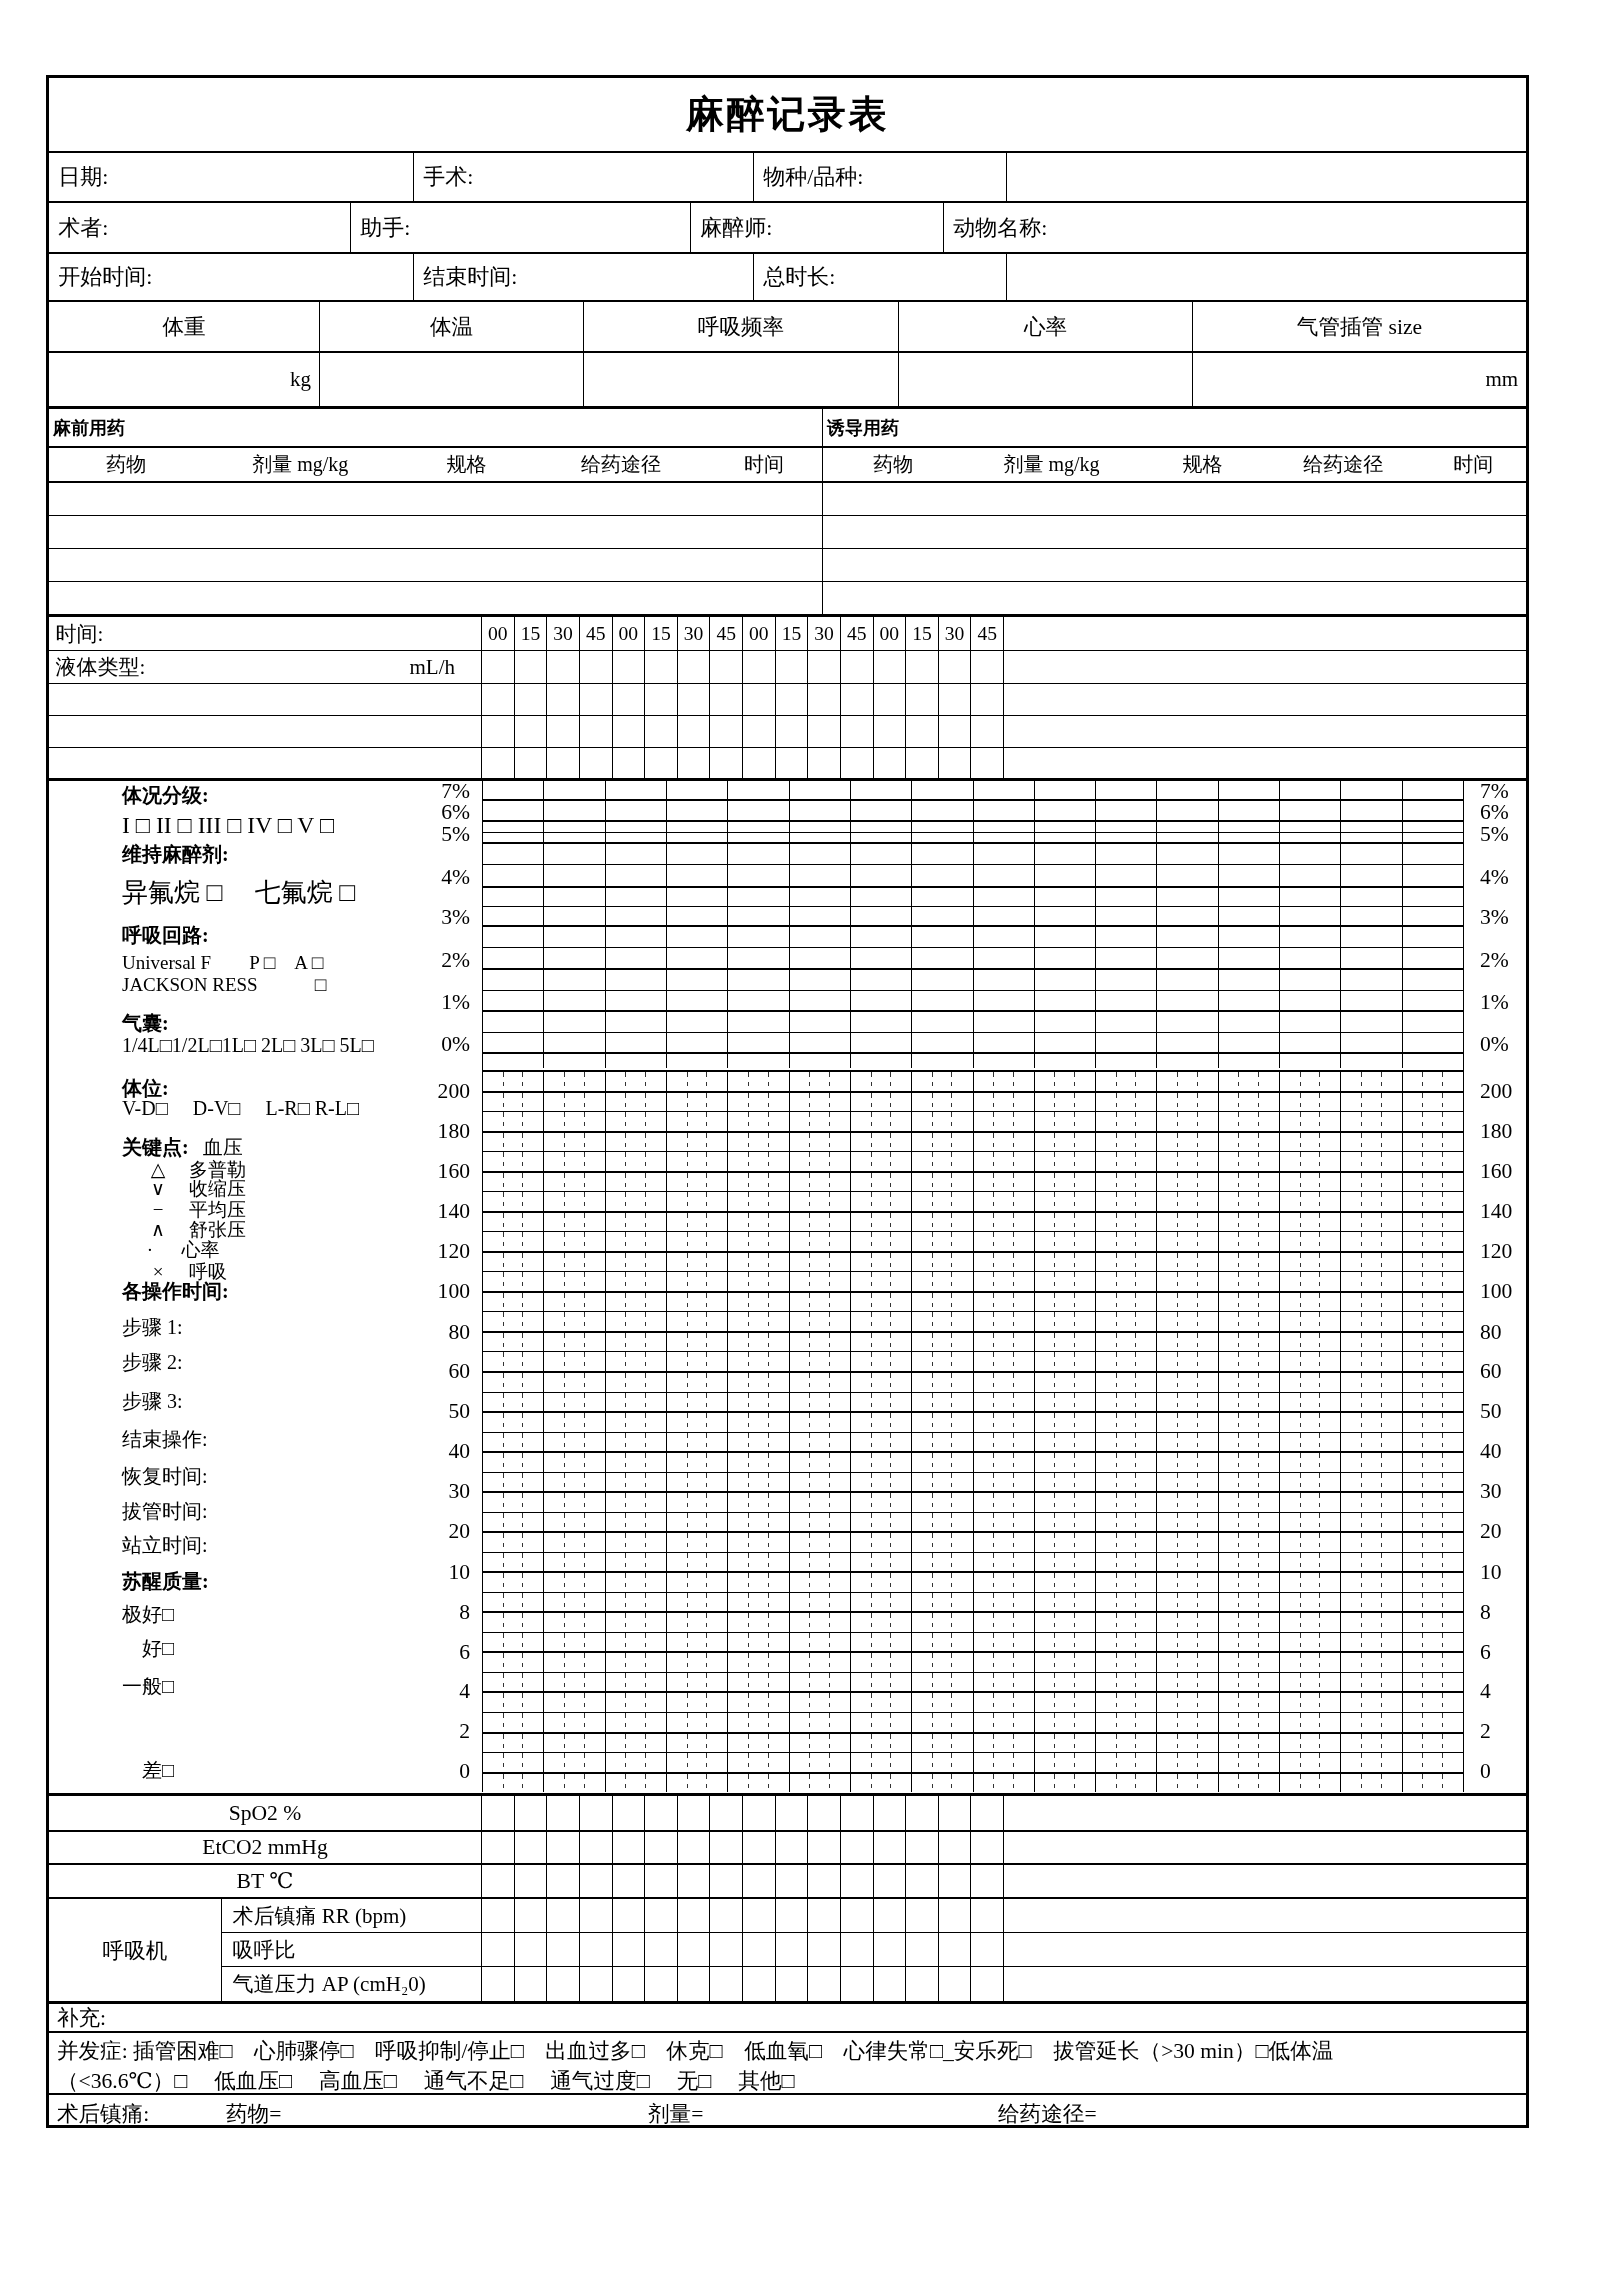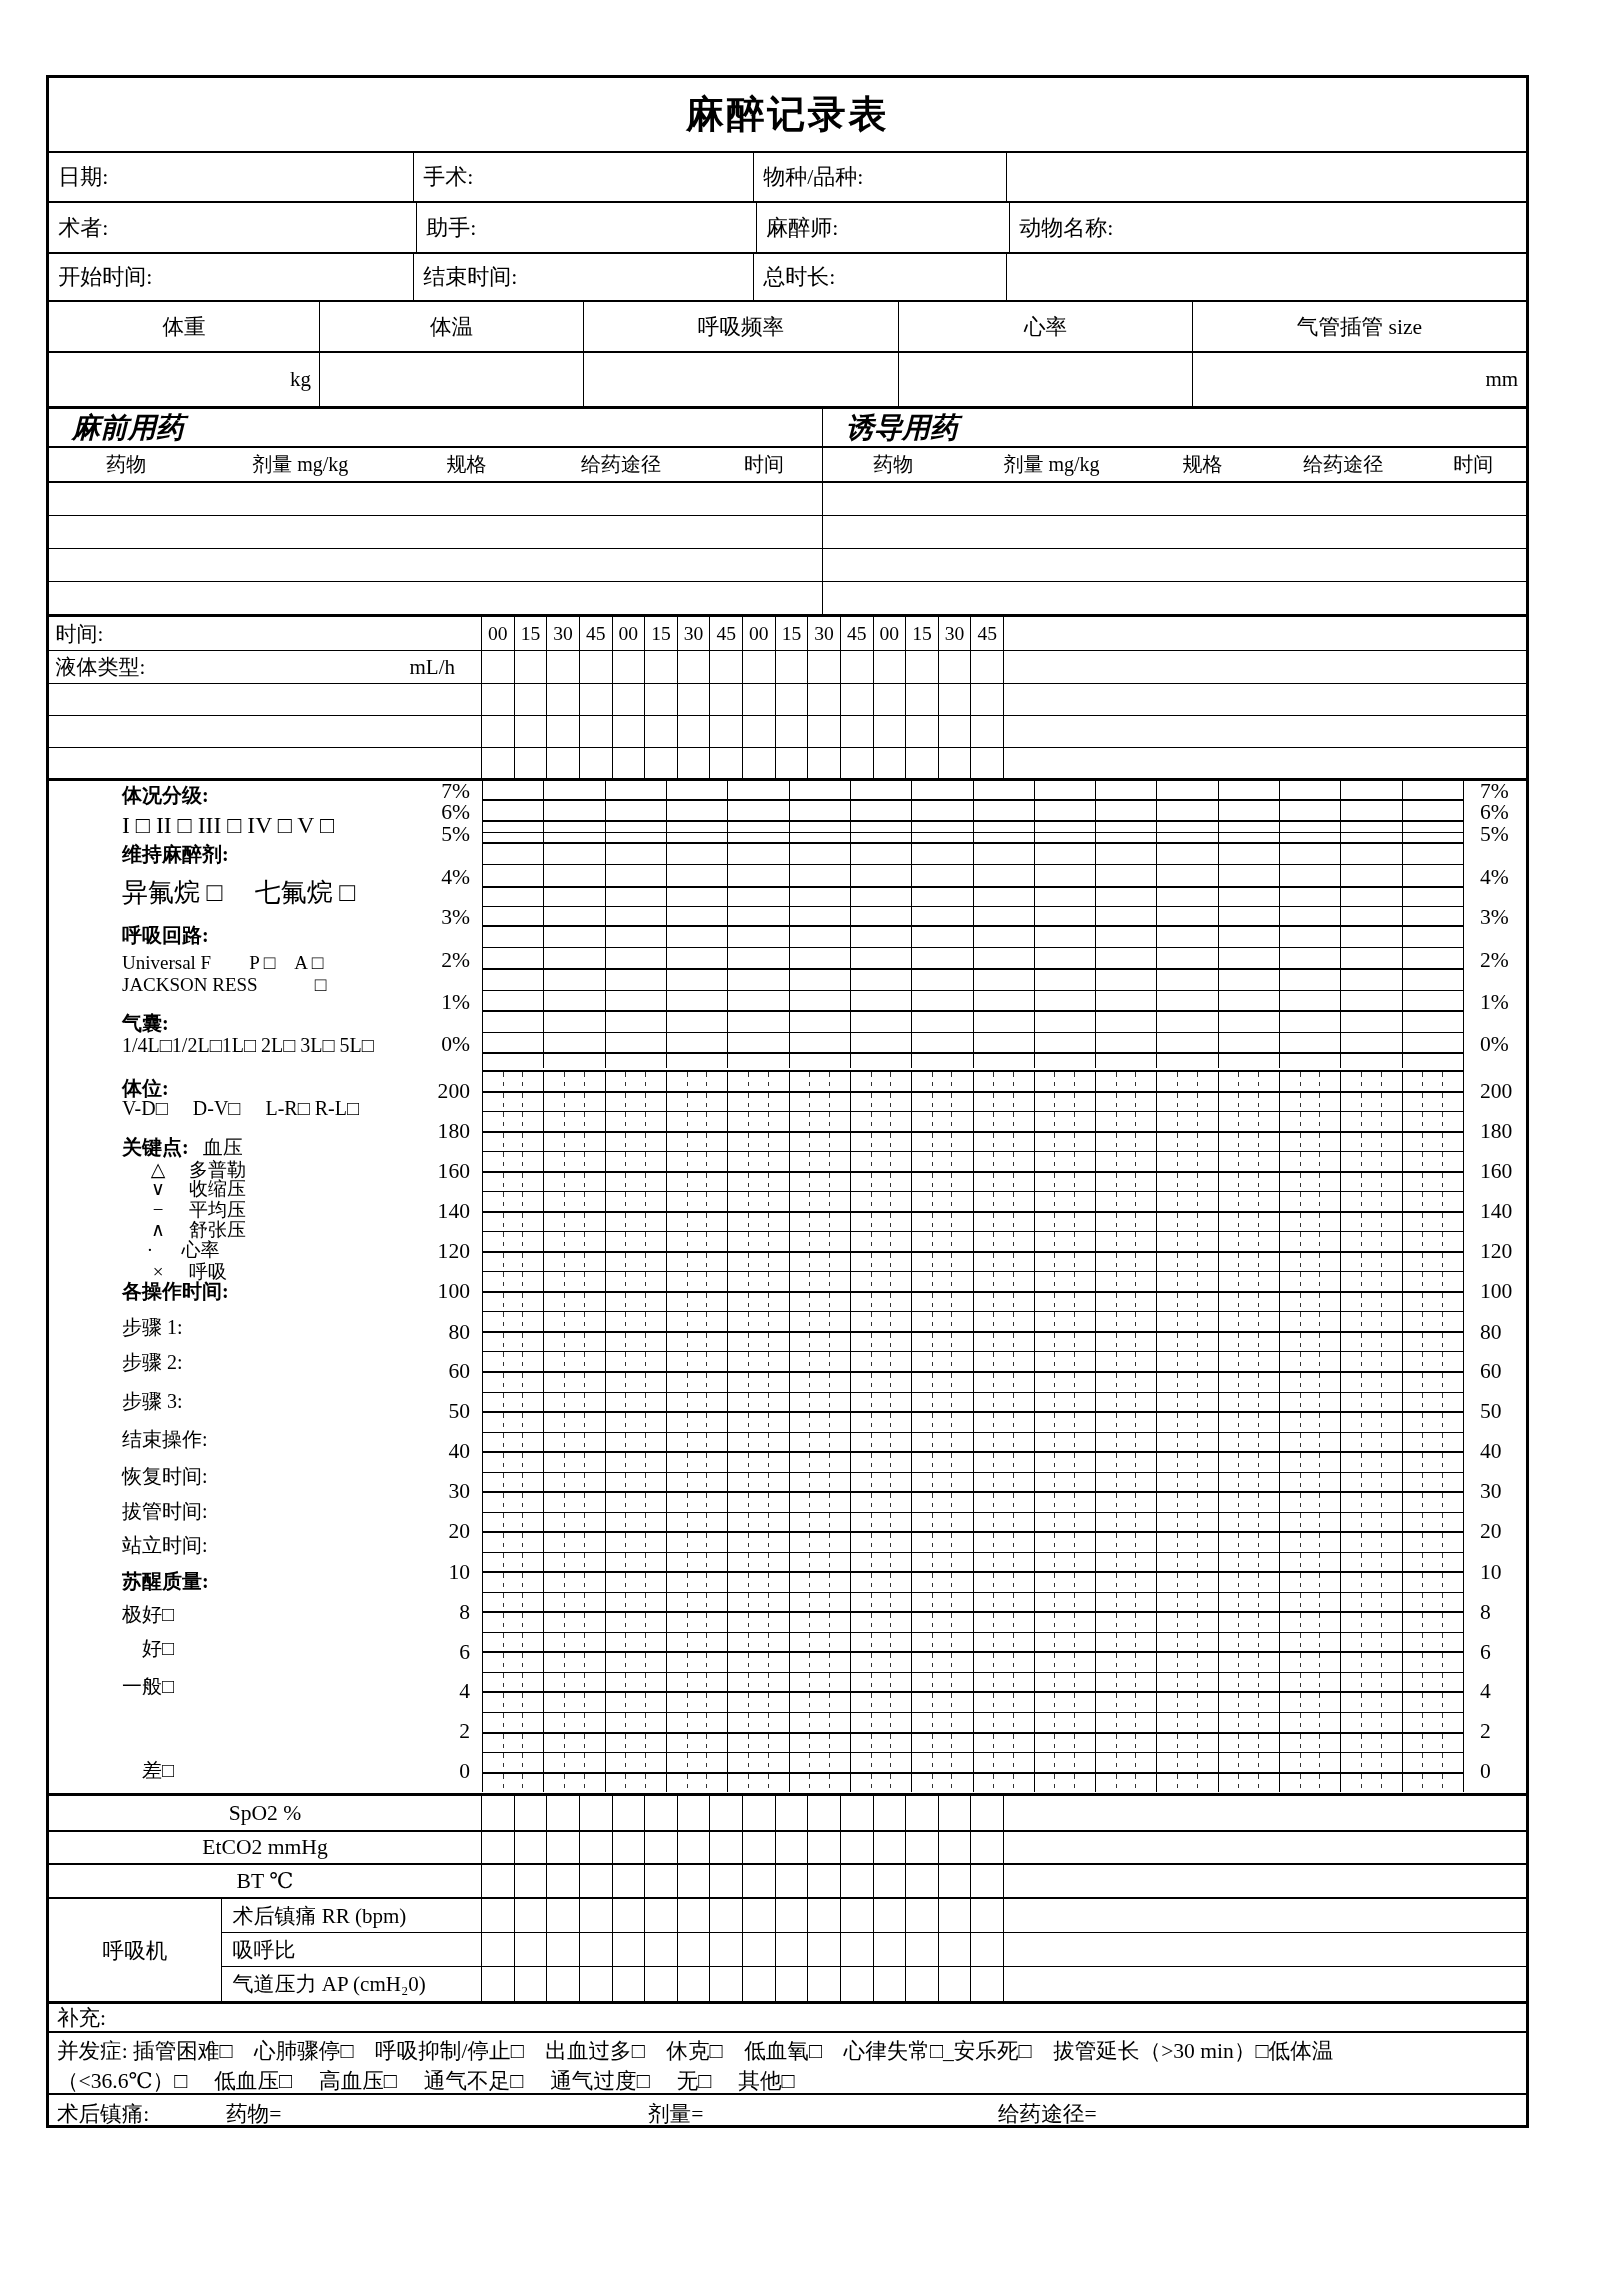--- a/index.html
+++ b/index.html
@@ -16,21 +16,21 @@
   .bb2 { border-bottom:1.3px solid #000; }
   .bb3 { border-bottom:2px solid #000; }
   .bb4 { border-bottom:2.6px solid #000; }
   .bb5 { border-bottom:3.3px solid #000; }
   .br2 { border-right:1.3px solid #000; }
   .title-row { height:75px; display:flex; align-items:center; justify-content:center;
     font-size:38px; font-weight:bold; letter-spacing:2.6px; }
   .info-cell { display:flex; align-items:center; padding-left:9.2px; font-size:22px; }
   .vit-cell  { display:flex; align-items:center; justify-content:center; font-size:21.6px; }
   .unit-cell { display:flex; align-items:center; justify-content:flex-end; padding-right:7.9px; font-size:21px; }
-  .med-title { display:flex; align-items:center; padding-left:23px; font-size:28px; font-weight:bold;font-style:italic; }
+  .med-title { display:flex; align-items:center; padding-left:4px; font-size:18px; font-weight:bold; }
   .med-cols  { display:flex; align-items:center; font-size:20px; }
   .med-cols span { display:block; text-align:center; }
   
   .glabel { width:433px; display:flex; align-items:center; font-size:21px; }
   .cells  { flex:1; display:flex; }
   .c      { flex:1; border-right:1.3px solid #000; display:flex; align-items:center; justify-content:center; font-size:19.6px; }
   .c-last { width:68px; border-right:none; }
   
   .charts { position:relative; height:1015px; border-bottom:3.3px solid #000; }
   .side-panel { position:absolute; left:0; top:0; width:433px; height:1012px; }
@@ -84,21 +84,21 @@
           <span>日期:</span>
         </div>
       <div class="info-cell br2" style="width:340px">
           <span>手术:</span>
         </div>
       <div class="info-cell br2" style="width:253px">
           <span>物种/品种:</span>
         </div>
     </div>
     <div class="row bb3" style="height:51px">
-      <div class="info-cell br2" style="width:368px">
+      <div class="info-cell br2" style="width:302px">
           <span>术者:</span>
         </div>
       <div class="info-cell br2" style="width:340px">
           <span>助手:</span>
         </div>
       <div class="info-cell br2" style="width:253px">
           <span>麻醉师:</span>
         </div>
       <div class="info-cell" style="flex:1">
           <span>动物名称:</span>

